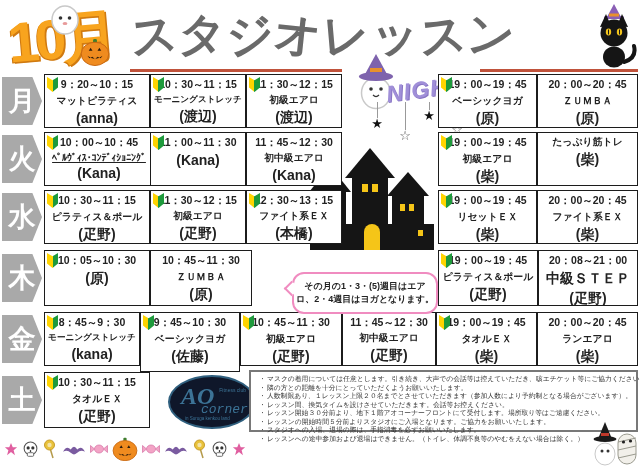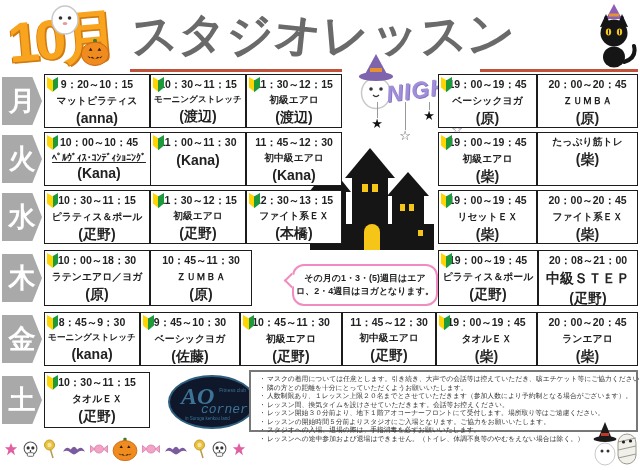--- a/index.html
+++ b/index.html
@@ -28,21 +28,21 @@
      clip-path:polygon(0 0,50% 22%,100% 0,100% 70%,50% 100%,0 70%);}
   
   .night-ghost{position:absolute;left:350px;top:52px;}
   .night-label{position:absolute;left:386px;top:76px;font-size:23px;font-weight:bold;font-style:italic;
      color:#a08fd8;transform:rotate(-8deg);letter-spacing:1px;text-shadow:1px 1px 0 #8875c4;}
   .hangers{position:absolute;left:366px;top:102px;width:104px;height:38px;}
   .hanger{position:absolute;top:0;text-align:center;width:14px;}
   .hanger .line{width:1px;background:#999;margin:0 auto;}
   .hanger .st{font-size:13px;line-height:12px;display:block;}
   
-  .bubble{position:absolute;left:292px;top:264px;width:146px;height:42px;border:2.5px solid #f08cc0;
+  .bubble{position:absolute;left:292px;top:272px;width:146px;height:42px;border:2.5px solid #f08cc0;
      border-radius:12px;background:#fff;display:flex;align-items:center;justify-content:center;
      text-align:center;font-size:9px;font-weight:bold;color:#222;line-height:1.45;padding:2px;box-sizing:border-box;}
   .bubble::before{content:'';position:absolute;left:-8px;top:9px;width:9px;height:9px;background:#fff;
      border-left:2.5px solid #f08cc0;border-bottom:2.5px solid #f08cc0;transform:rotate(45deg);}
   
   .logo{position:absolute;left:168px;top:375px;width:88px;height:54px;border:2.5px solid #2f5f7e;
      border-radius:50%;background:#0f172a;color:#3c7396;box-sizing:border-box;}
   .logo-ao{position:absolute;left:11px;top:6px;font-size:24px;font-weight:bold;font-style:italic;
      font-family:"Liberation Serif","DejaVu Serif",serif;}
   .logo-corner{position:absolute;left:31px;top:25px;font-size:13px;font-style:italic;
@@ -244,22 +244,21 @@
       <div class="cell" style="left: 537px; top: 190px; width: 101px; height: 54px;">
         <div class="time">20：00～20：45</div>
         <div class="lname" style="font-size: 9.9px;">ファイト系ＥＸ</div>
         <div class="inst">(柴)</div>
       </div>
       <div class="day" style="top: 254px;">
         <span>木</span>
       </div>
       <div class="cell" style="left: 44px; top: 250px; width: 106px; height: 56px;">
         <span class="bmark"></span>
-        <div class="time">10：00～18：30</div>
-        <div class="lname" style="font-size: 9.9px;">ラテンエアロ／ヨガ</div>
+        <div class="time">10：05～10：30</div>
         <div class="inst">(原)</div>
       </div>
       <div class="cell" style="left: 150px; top: 250px; width: 102px; height: 56px;">
         <div class="time">10：45～11：30</div>
         <div class="lname" style="font-size: 9.9px;">ＺＵＭＢＡ</div>
         <div class="inst">(原)</div>
       </div>
       <div class="cell" style="left: 438px; top: 250px; width: 100px; height: 56px;">
         <span class="bmark"></span>
         <div class="time">19：00～19：45</div>
@@ -273,21 +272,21 @@
       </div>
       <div class="day" style="top: 315px;">
         <span>金</span>
       </div>
       <div class="cell" style="left: 44px; top: 312px; width: 96px; height: 54px;">
         <span class="bmark"></span>
         <div class="time">8：45～9：30</div>
         <div class="lname" style="font-size: 8.6px;">モーニングストレッチ</div>
         <div class="inst">(kana)</div>
       </div>
-      <div class="cell" style="left: 140px; top: 312px; width: 100px; height: 54px;">
+      <div class="cell" style="left: 140px; top: 312px; width: 100px; height: 60px;">
         <span class="bmark"></span>
         <div class="time">9：45～10：30</div>
         <div class="lname" style="font-size: 9.9px;">ベーシックヨガ</div>
         <div class="inst">(佐藤)</div>
       </div>
       <div class="cell" style="left: 240px; top: 312px; width: 102px; height: 54px;">
         <span class="bmark"></span>
         <div class="time">10：45～11：30</div>
         <div class="lname" style="font-size: 9.9px;">初級エアロ</div>
         <div class="inst">(疋野)</div>

